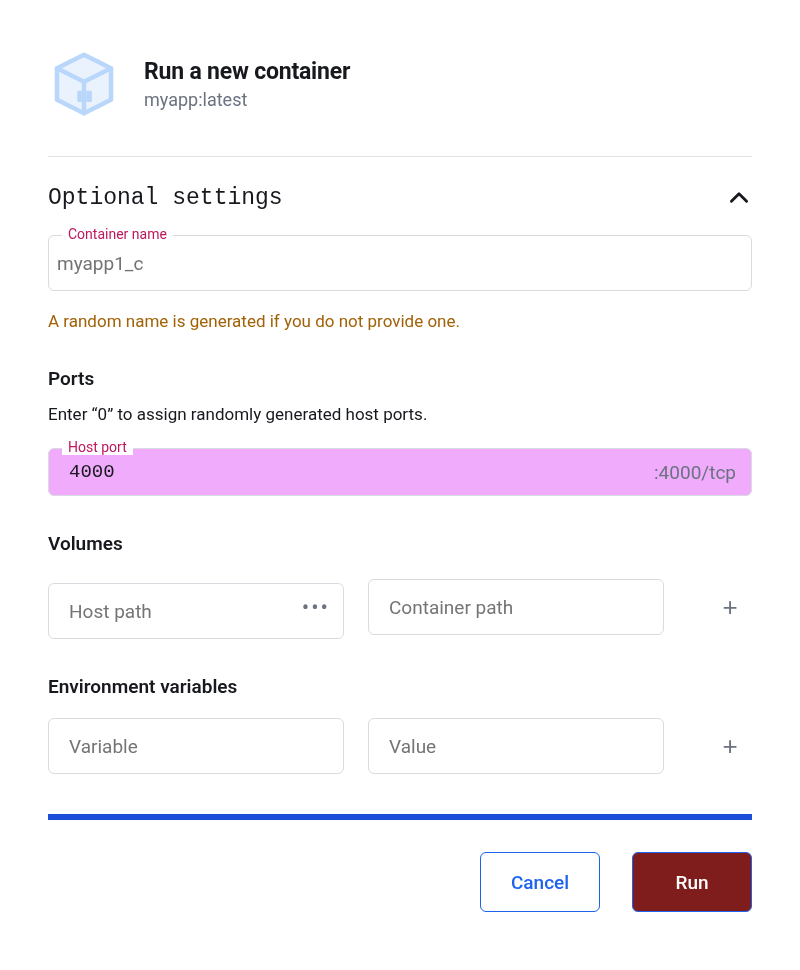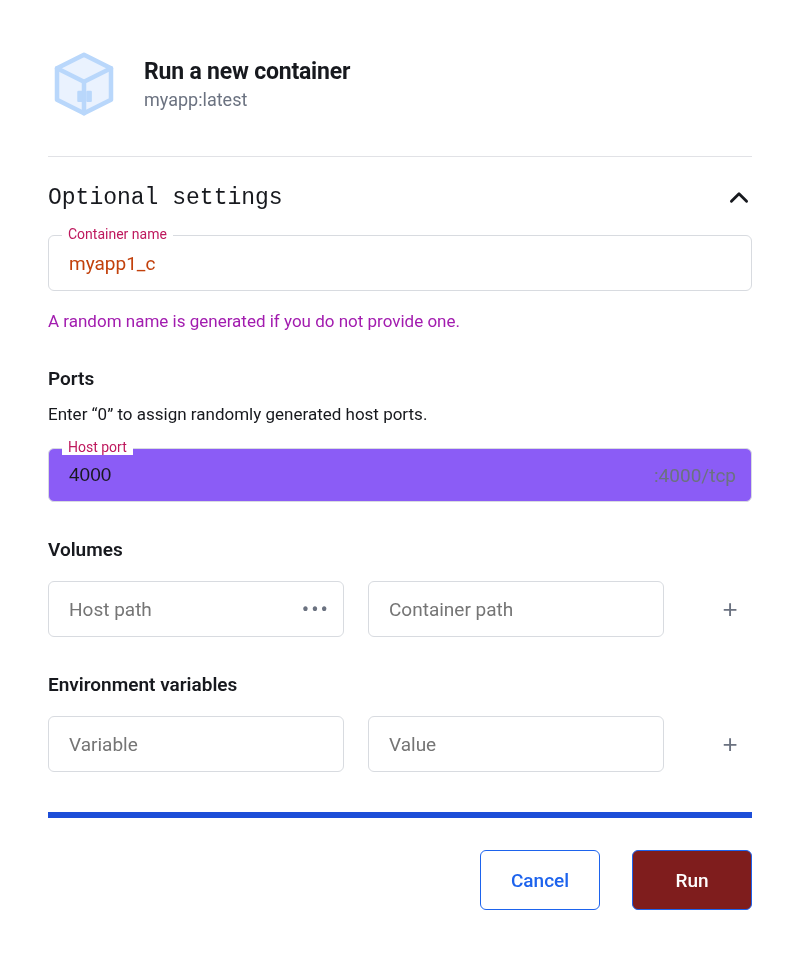--- a/index.html
+++ b/index.html
@@ -67,57 +67,57 @@
       padding: 0 6px;
       font-size: 14px;
       color: #be185d;
       z-index: 1;
     }
     .text-input {
       width: 100%;
       height: 56px;
       border: 1px solid #d8dbe0;
       border-radius: 6px;
-      padding: 0 20px;
-      font-size: 19px;
-      color: #c2410c;
+      padding: 0 8px;
+      font-size: 19px;
+      color: #737373;
       font-family: inherit;
       background: #fff;
     }
     .text-input::placeholder { color: #6b7280; }
     .helper-text {
       margin-top: 20px;
       font-size: 17px;
-      color: #a21caf;
+      color: #a16207;
     }
     .subheading {
       font-size: 19px;
       font-weight: 600;
       color: #17191e;
       margin-top: 36px;
     }
     .subhelper {
       font-size: 17px;
       color: #17191e;
       margin-top: 14px;
     }
     .port-row {
       position: relative;
       margin-top: 24px;
     }
     .port-input {
       width: 100%;
-      height: 54px;
+      height: 48px;
       border: 1px solid #d8dbe0;
       border-radius: 6px;
       padding: 0 130px 0 20px;
       font-size: 19px;
       color: #17191e;
-      font-family: Liberation Sans, sans-serif;
-      background: #8b5cf6;
+      font-family: Liberation Mono, monospace;
+      background: #f0abfc;
     }
     .port-suffix {
       position: absolute;
       right: 16px;
       top: 50%;
       transform: translateY(-50%);
       font-size: 19px;
       color: #6b7280;
     }
     .two-col {
@@ -131,21 +131,21 @@
       height: 56px;
       border: 1px solid #d8dbe0;
       border-radius: 6px;
       padding: 0 20px;
       font-size: 19px;
       color: #17191e;
       font-family: inherit;
       background: #fff;
       position: relative;
     }
-    .col-input.with-ellipsis { padding-right: 52px; }
+    .col-input.with-ellipsis { padding-right: 52px; margin-top: 8px; }
     .ellipsis-wrap {
       position: relative;
       flex: 0 0 296px;
     }
     .ellipsis-wrap .col-input { flex: none; width: 100%; }
     .ellipsis-btn {
       position: absolute;
       right: 14px;
       top: 50%;
       transform: translateY(-50%);

